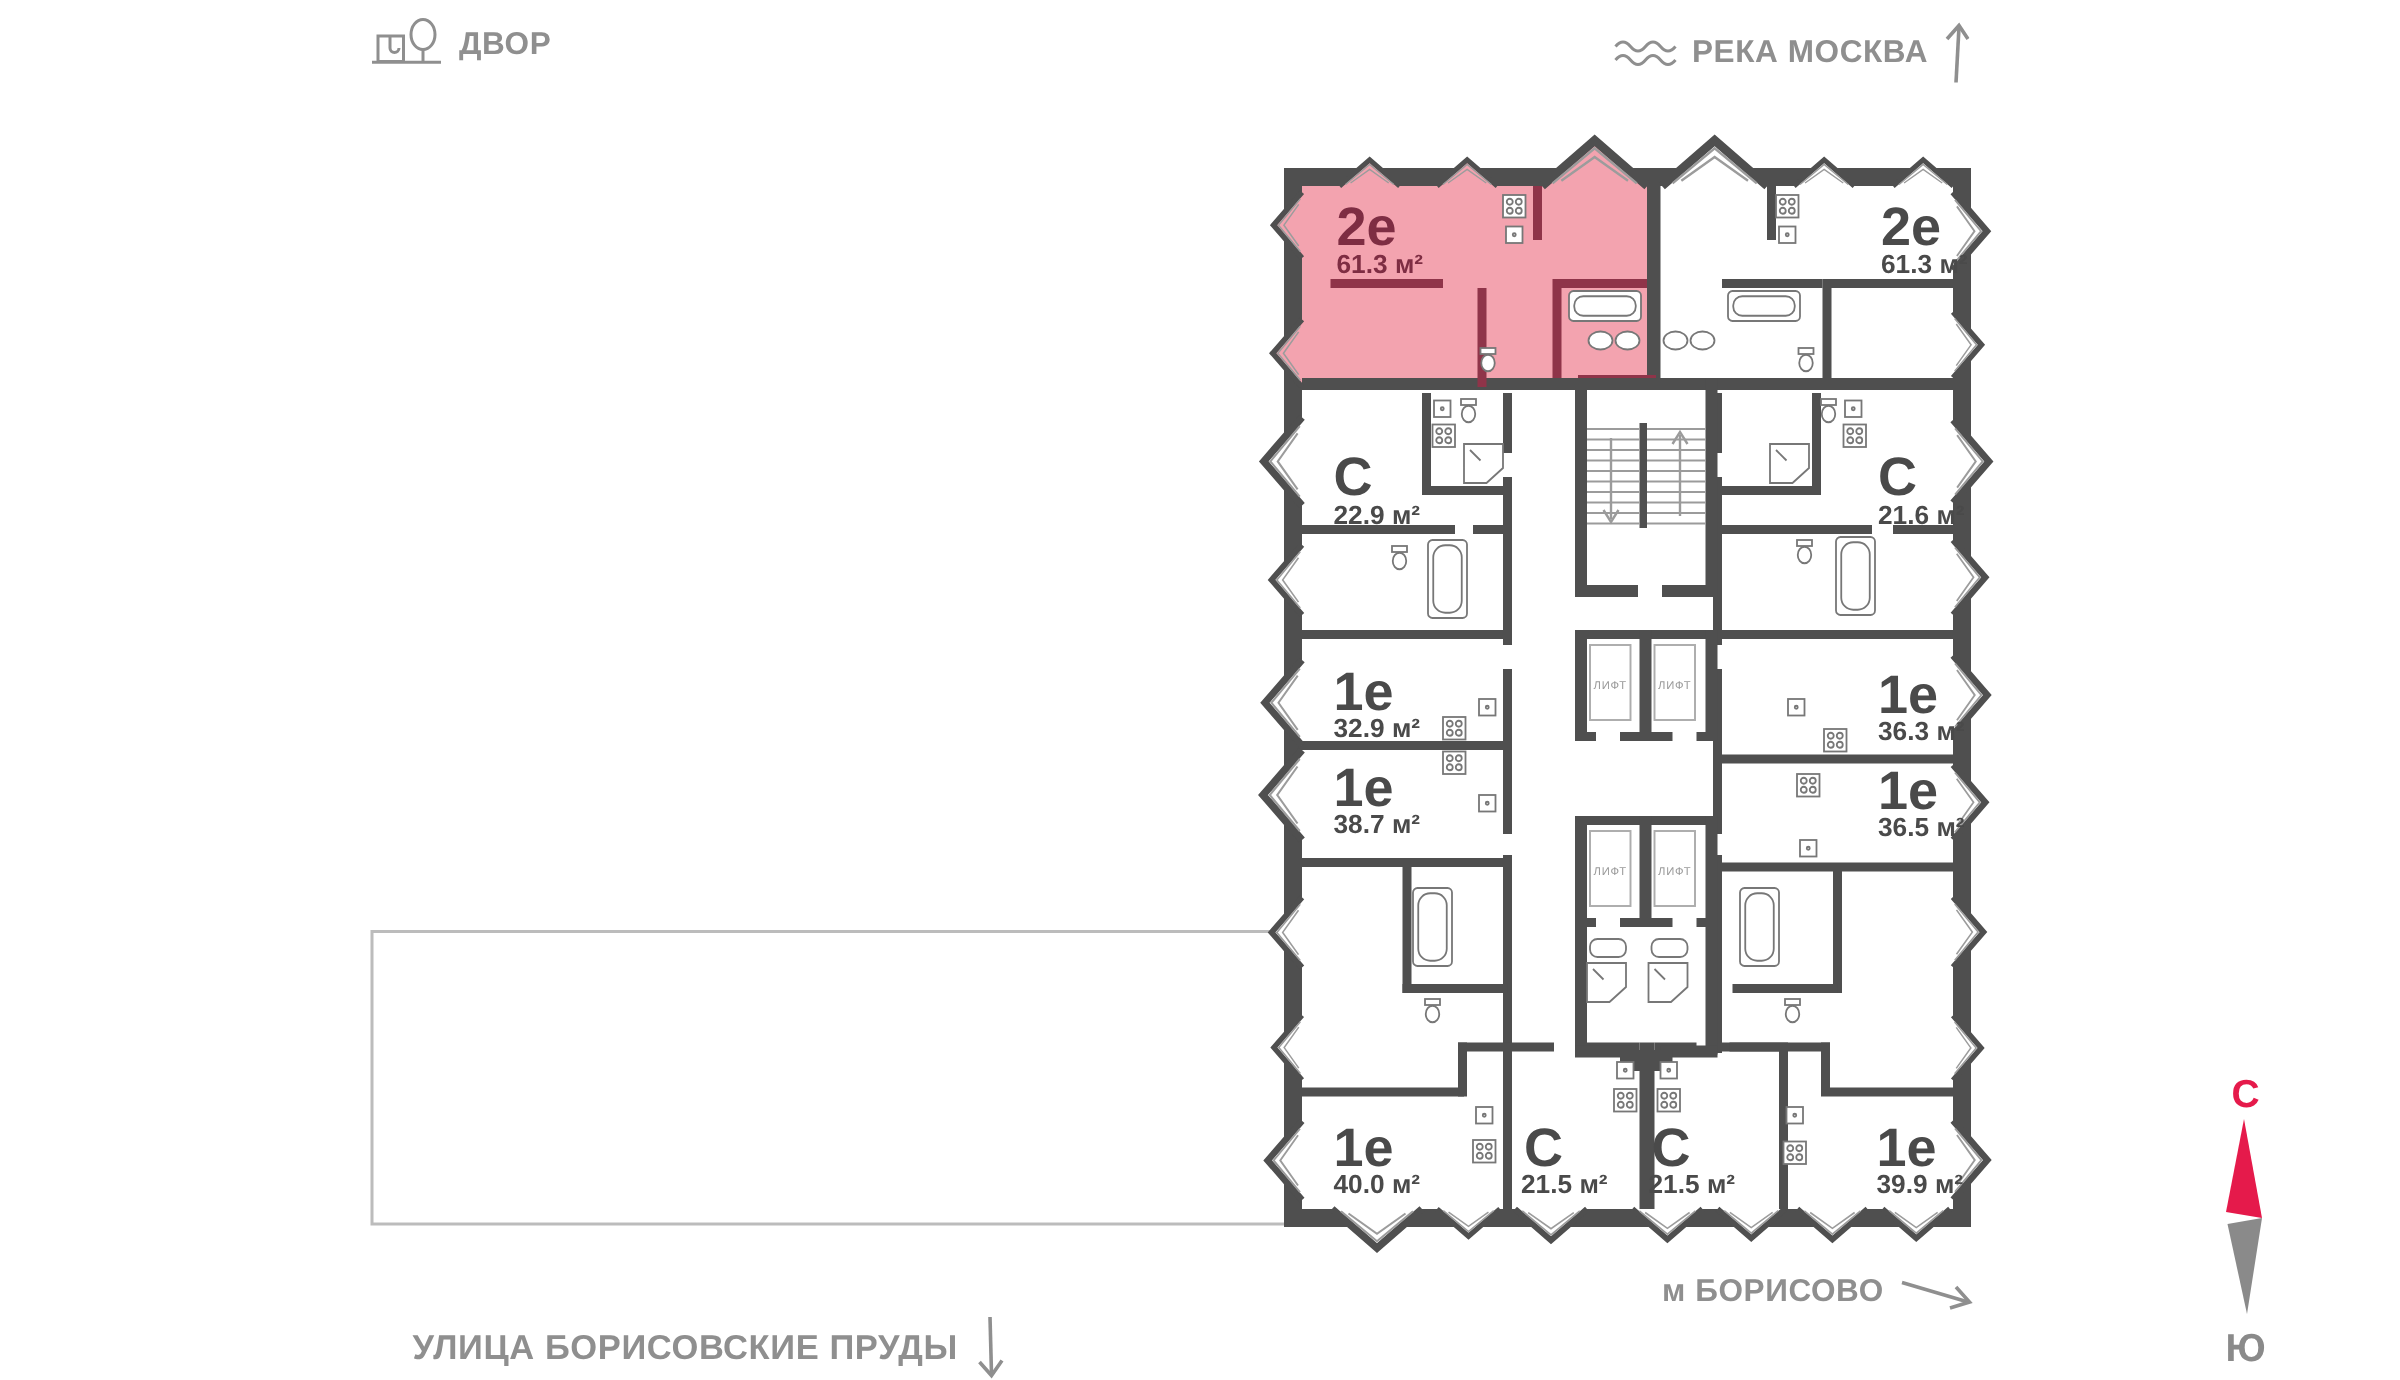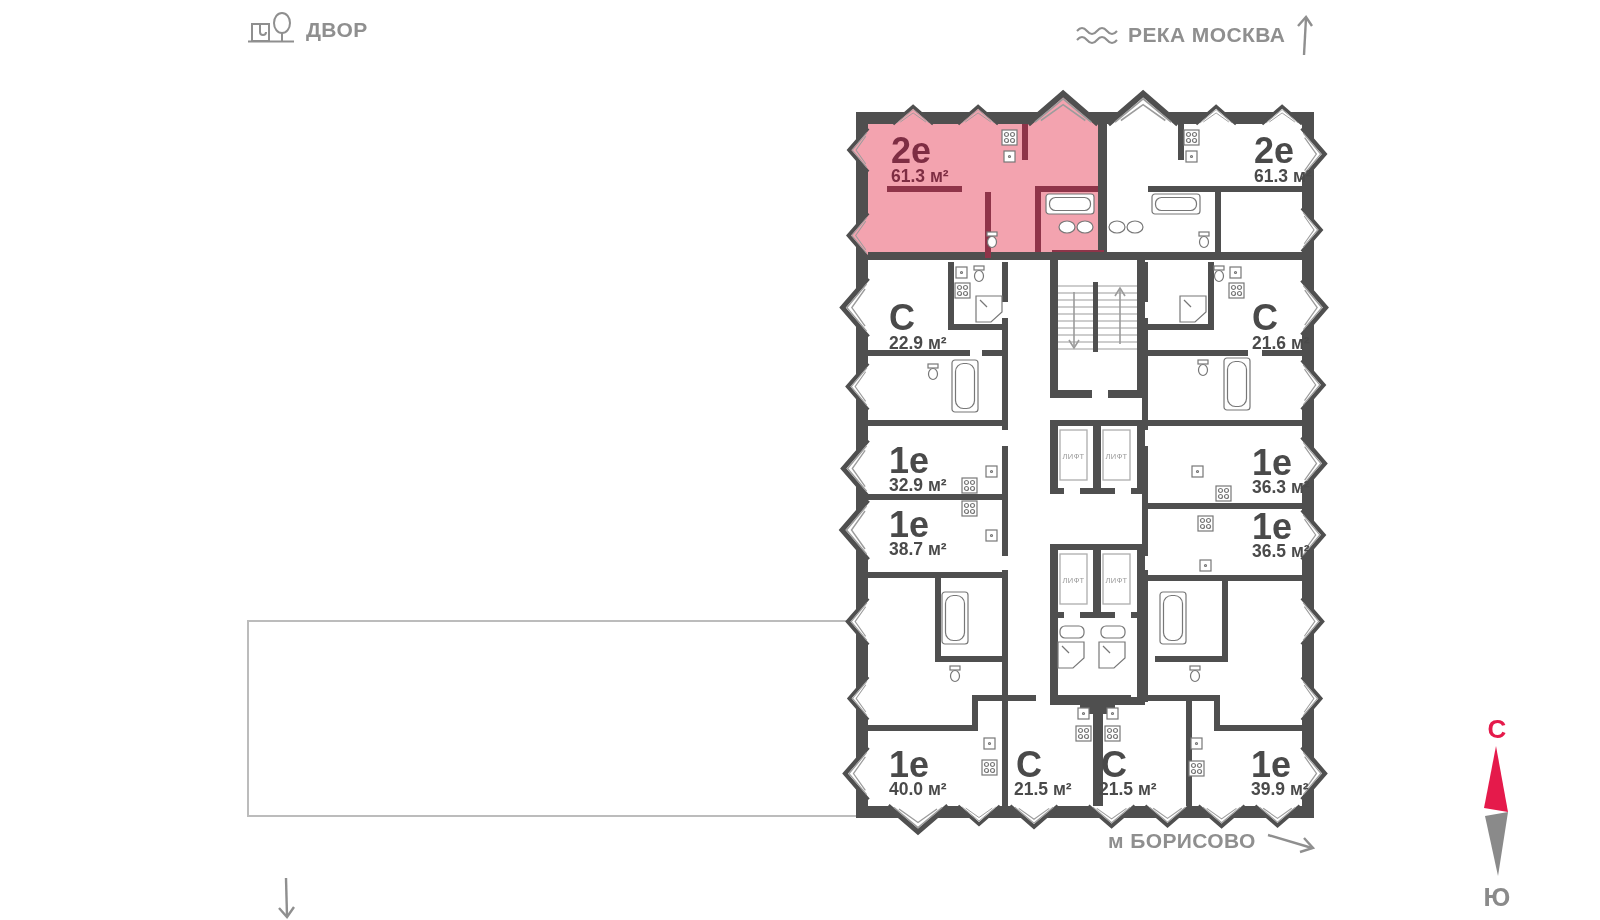--- a/index.html
+++ b/index.html
@@ -53,29 +53,30 @@
     <span>РЕКА МОСКВА</span>
     <svg width="18" height="42" viewBox="0 0 18 42">
       <g fill="none" stroke="#8f8f8f" stroke-width="2.4">
         <line x1="9" y1="41" x2="11" y2="4"></line>
         <polyline points="3,12 11,3 17,12"></polyline>
       </g>
     </svg>
   </div>
 
   <div class="map-label" style="left:275px;top:876px;font-size:23px;">
+    <span>УЛИЦА БОРИСОВСКИЕ ПРУДЫ</span>
     <svg width="22" height="44" viewBox="0 0 22 44">
       <g fill="none" stroke="#8f8f8f" stroke-width="2.4">
         <line x1="11" y1="2" x2="12" y2="40"></line>
         <polyline points="4,32 12,41 19,31"></polyline>
       </g>
     </svg>
   </div>
 
-  <div class="map-label" style="left:1108px;top:828px;">
+  <div class="map-label" style="left:1108px;top:848px;">
     <span>м БОРИСОВО</span>
     <svg width="50" height="26" viewBox="0 0 50 26">
       <g fill="none" stroke="#8f8f8f" stroke-width="2.4">
         <line x1="2" y1="7" x2="46" y2="20"></line>
         <polyline points="34,24 47,20 38,10"></polyline>
       </g>
     </svg>
   </div>
 
   <div class="compass">

